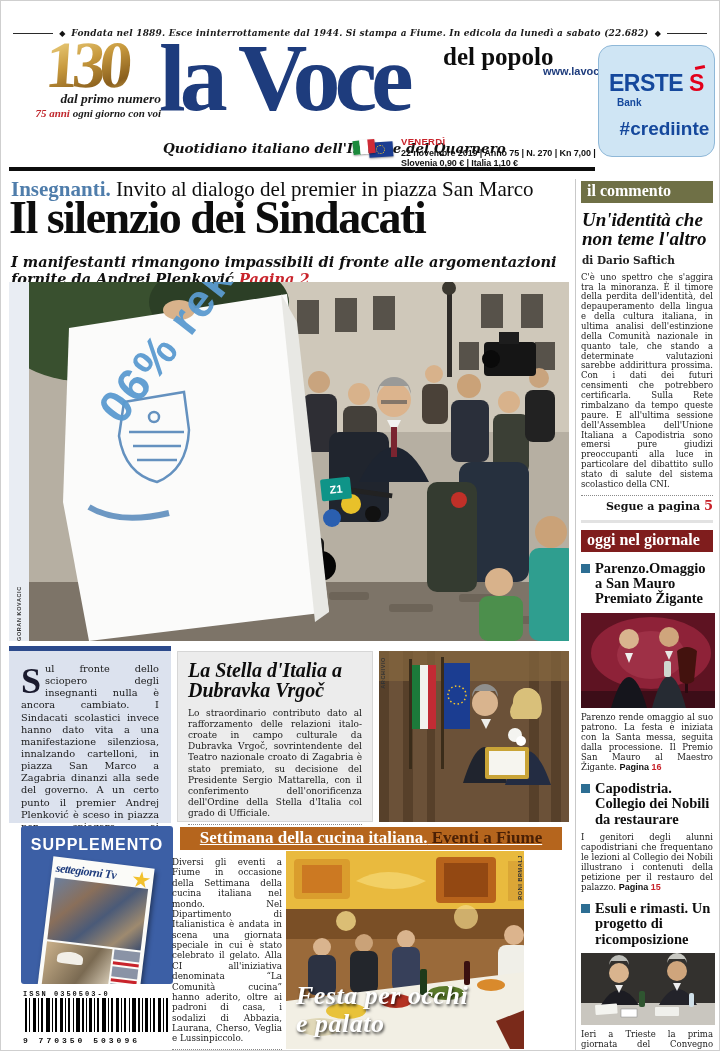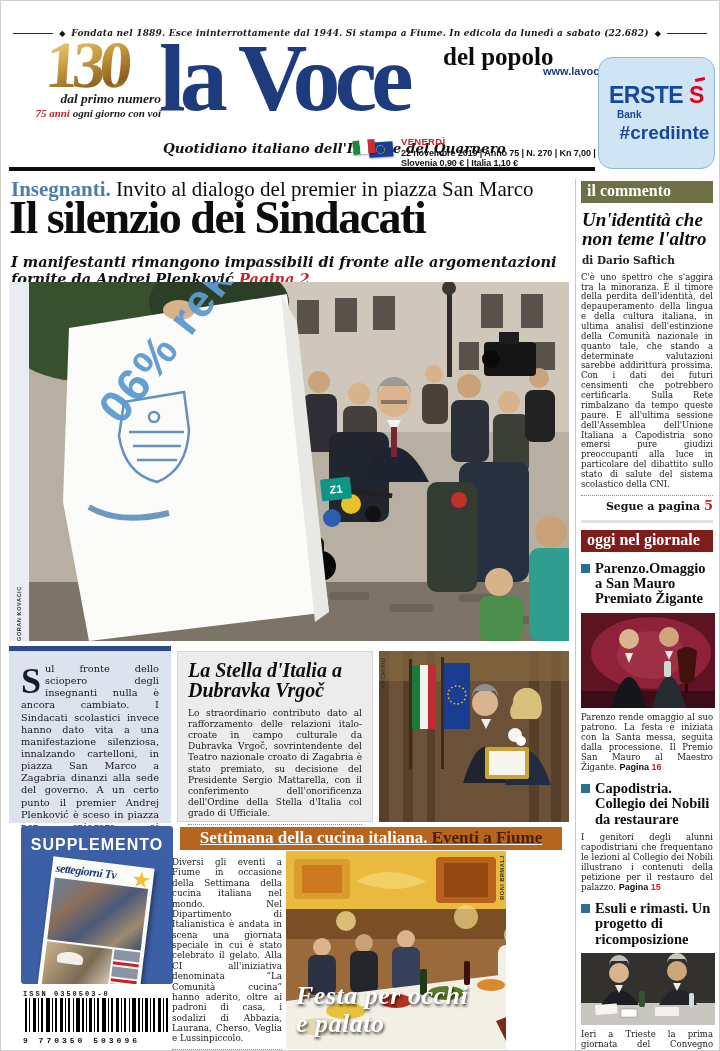--- a/index.html
+++ b/index.html
@@ -37,28 +37,28 @@
              display:flex; box-shadow:0 1px 2px rgba(0,0,0,.4); }
   .flag-it i { flex:1; } .flag-it i:nth-child(1){background:#1c8a3c;} .flag-it i:nth-child(2){background:#fff;} .flag-it i:nth-child(3){background:#cf2b36;}
   .flag-eu { position:absolute; left:16px; top:4px; width:24px; height:15px; background:#1b3d91;
              transform:rotate(-4deg); box-shadow:0 1px 2px rgba(0,0,0,.4); }
   .flag-eu i { position:absolute; left:7px; top:3px; width:9px; height:9px; border:1px dotted #f4c52a; border-radius:50%; }
   .date-strip { position:absolute; left:400px; top:135px; width:200px; font-family:"Liberation Sans", sans-serif; }
   .date-day { font:700 9.5px "Liberation Sans", sans-serif; color:#c8232b; letter-spacing:.3px; }
   .date-rest { font:700 9px "Liberation Sans", sans-serif; color:#111; margin-top:1px; letter-spacing:-.1px; }
 
   
-  .ad { position:absolute; left:597px; top:56px; width:117px; height:112px; background:#cfe5f4;
+  .ad { position:absolute; left:597px; top:44px; width:117px; height:112px; background:#cfe5f4;
         border:1px solid #8fb8d8; border-radius:14px; text-align:center; padding-top:24px; }
   .ad-brandrow { font:800 23px "Liberation Sans", sans-serif; color:#15489c; letter-spacing:-.5px; }
   .ad-s { color:#e2001a; position:relative; }
   .ad-s::before { content:""; position:absolute; right:-1px; top:-4px; width:10px; height:3px;
                   background:#e2001a; transform:rotate(-12deg); }
   .ad-sub { font:700 10px "Liberation Sans", sans-serif; color:#15489c; text-align:left; margin-left:18px; }
-  .ad-tag { font:700 19px "Liberation Sans", sans-serif; color:#15489c; margin-top:2px;padding-left:16px; }
+  .ad-tag { font:700 19px "Liberation Sans", sans-serif; color:#15489c; margin-top:10px;padding-left:16px; }
 
   .black-rule { position:absolute; left:8px; top:166px; width:586px; height:4px; background:#0d0d0d; }
 
   
   .kicker { position:absolute; left:10px; top:176px; font:700 21px "Liberation Serif", serif; color:#4f7dab; }
   .kicker .rest { font-weight:400; color:#0d0d0d; }
   .headline { position:absolute; left:8px; top:194px; width:560px; font:800 46px "Liberation Serif", serif;
               color:#0d0d0d; letter-spacing:-1.5px; line-height:1; }
   .deck { position:absolute; left:10px; top:252px; width:558px; font:italic 700 14.5px "DejaVu Serif", serif; color:#111; }
   .deck .pg { color:#c8232b;font-style:italic; }
@@ -134,21 +134,21 @@
   .barcode-block { margin-top:5px; background:#fff; padding:1px 2px; }
   .issn-line { font:700 7px "Liberation Mono", monospace; color:#111; letter-spacing:2px; }
   .barcode-digits { font:700 8px "Liberation Mono", monospace; color:#111; letter-spacing:3px; }
 
   .cucina { position:absolute; left:165px; top:823px; width:403px; height:228px; }
   .cucina-bar { position:absolute; left:14px; top:3px; width:382px; height:23px; background:#b5651d;
                 color:#fff; font:800 17px "Liberation Serif", serif; text-align:center; padding-top:1px;text-decoration:underline; }
   .cucina-bar .rest { color:#4a2005; }
   .cucina-col { position:absolute; left:6px; top:33px; width:110px; }
   .cucina-body { font:400 8.8px/1.18 "DejaVu Serif", serif; color:#1a1a1a; text-align:justify; }
-  .cucina-photo { position:absolute; left:120px; top:27px; width:220px; height:198px; overflow:hidden; }
+  .cucina-photo { position:absolute; left:120px; top:27px; width:238px; height:198px; overflow:hidden; }
   .cucina-title { position:absolute; left:10px; bottom:12px; font:italic 800 26px/1.05 "Liberation Serif", serif;
                   color:#fff; text-shadow:1px 2px 3px rgba(0,0,0,.75); letter-spacing:.5px; }
   .cucina-credit { position:absolute; right:1px; top:4px; }
 </style>
 </head>
 <body>
 
 <div id="page">
 
   <div class="tagline-row">

